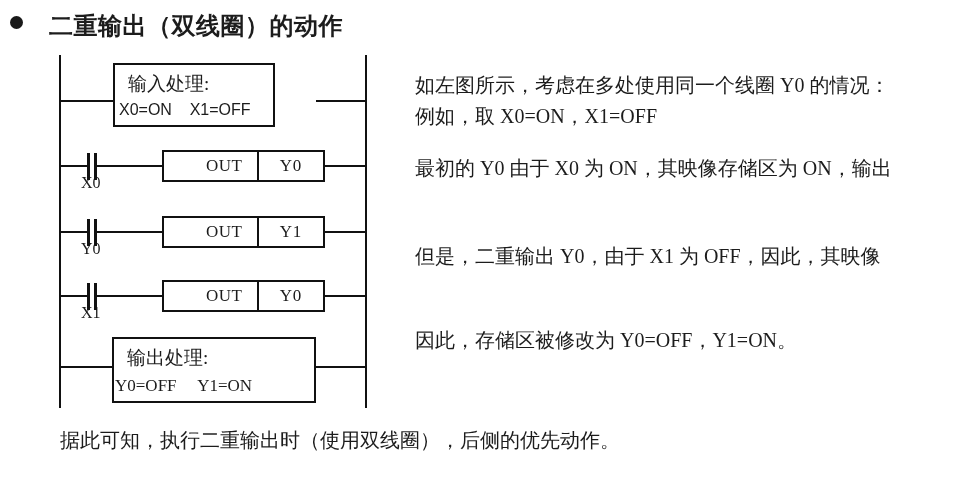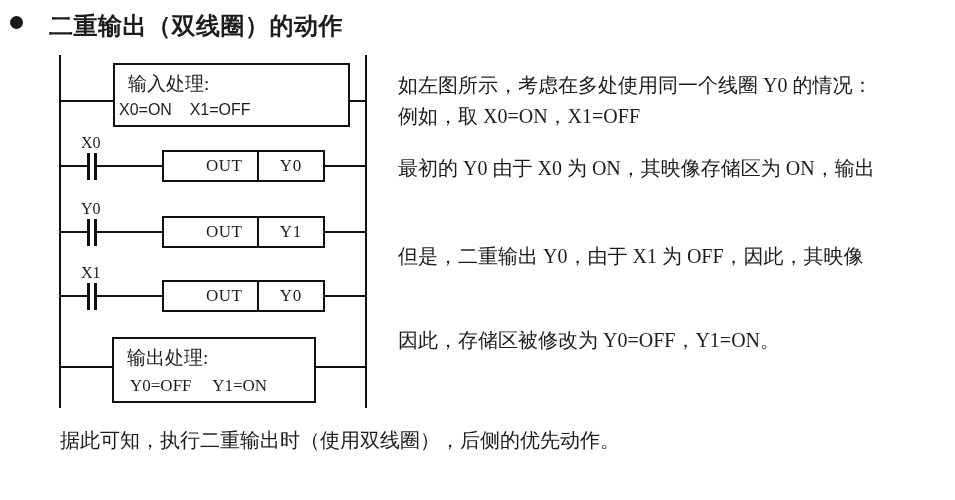--- a/index.html
+++ b/index.html
@@ -50,27 +50,28 @@
     white-space: pre;
   }
   .proc-line2-sans {
     font-family: "Liberation Sans", sans-serif;
     font-size: 16px;
     margin: 4px 0 0 4px;
     white-space: pre;
   }
   .proc-line2-serif {
     font-size: 17px;
-    margin: 5px 0 0 16px;
+    margin: 5px 0 0 1px;
     white-space: pre;
   }
   .contact-label {
     position: absolute;
     font-size: 16px;
     white-space: pre;
+    margin-top: 40px;
   }
   .out-box {
     position: absolute;
     border: 2px solid #111111;
     box-sizing: border-box;
     width: 163px; height: 32px;
     display: flex;
     background: #ffffff;
   }
   .out-cell {
@@ -79,21 +80,21 @@
     align-items: center;
     justify-content: center;
     font-size: 17px;
     letter-spacing: 0.5px;
   }
   .out-cell.left { border-right: 2px solid #111111; margin-left: 28px; }
 
   
   .para {
     position: absolute;
-    left: 398px;
+    left: 415px;
     width: 530px;
     font-size: 20px;
     line-height: 31px;
   }
   .pline { white-space: pre; }
 
   .note {
     position: absolute;
     left: 48px; top: 427px;
     font-size: 20px;
@@ -109,21 +110,21 @@
   <div class="bullet"></div>
   <div class="title">二重输出（双线圈）的动作</div>
 
   <div>
 
     <div class="wire" style="left:59px; top:55px; width:2px; height:353px;"></div>
     <div class="wire" style="left:365px; top:55px; width:2px; height:353px;"></div>
 
     <div class="wire" style="left:61px; top:100px; width:52px; height:2px;"></div>
     <div class="wire" style="left:316px; top:100px; width:49px; height:2px;"></div>
-    <div class="lbox" style="left:113px; top:63px; width:237px; height:64px;">
+    <div class="lbox" style="left:113px; top:63px; width:162px; height:64px;">
       <div class="proc-line1">输入处理:</div>
       <div class="proc-line2-sans">X0=ON    X1=OFF</div>
     </div>
 
     <div>
       <div class="contact-label" style="left:81px; top:134px;">X0</div>
       <div class="wire" style="left:61px; top:165px; width:26px; height:2px;"></div>
       <div class="wire" style="left:87px; top:153px; width:3px; height:27px;"></div>
       <div class="wire" style="left:94px; top:153px; width:3px; height:27px;"></div>
       <div class="wire" style="left:97px; top:165px; width:65px; height:2px;"></div>

